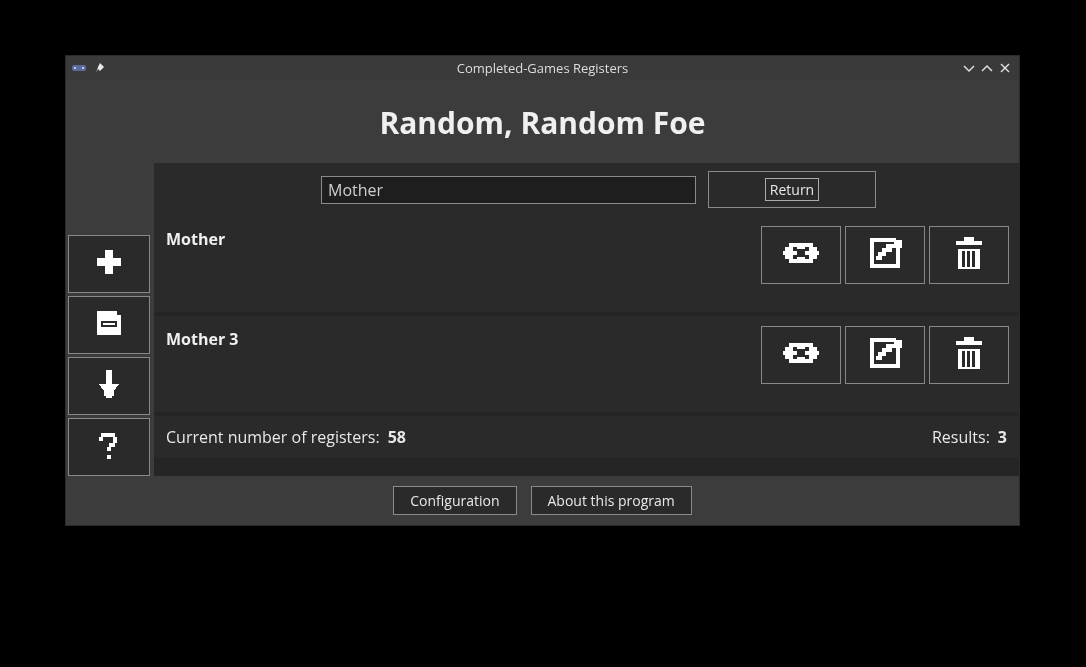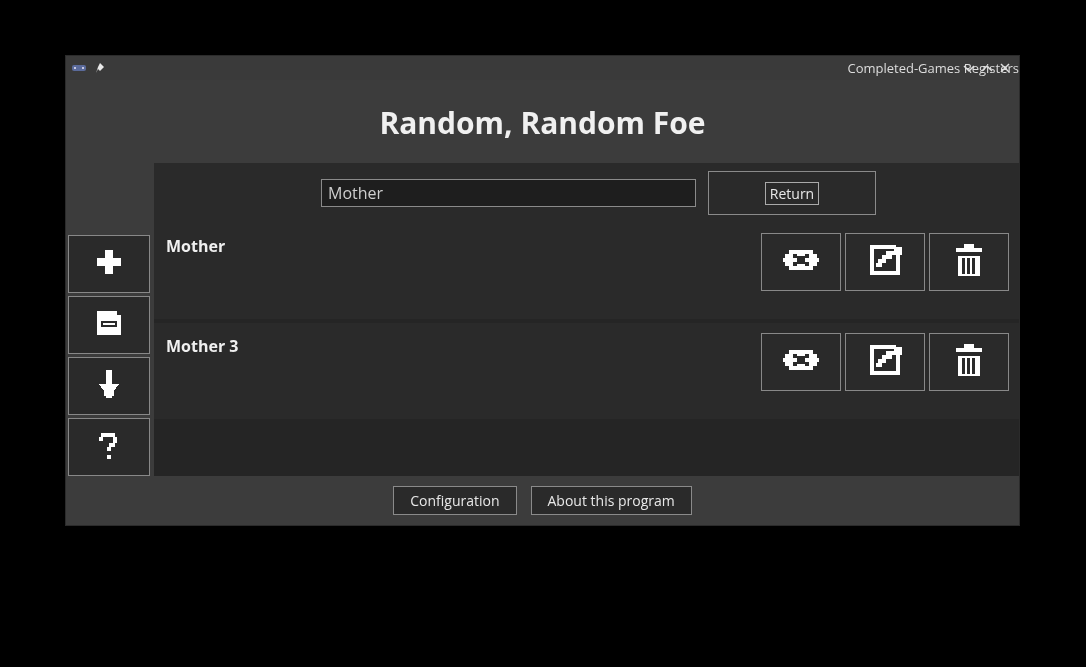--- a/index.html
+++ b/index.html
@@ -31,21 +31,21 @@
   }
   .titlebar .left-icons {
     display: flex;
     align-items: center;
     gap: 6px;
     padding-left: 6px;
   }
   .titlebar .title {
     position: absolute;
     left: 0; right: 0;
-    text-align: right;
+    text-align: center;
     pointer-events: none;
   }
   .titlebar .right-controls {
     margin-left: auto;
     display: flex;
     align-items: center;
     gap: 6px;
     padding-right: 8px;
   }
   .titlebar svg { display: block; }
@@ -102,21 +102,21 @@
     height: 28px;
     background: #1e1e1e;
     border: 1px solid #8a8a8a;
     color: #cfcfcf;
     font-size: 16px;
     padding: 0 6px;
     font-family: inherit;
   }
   .return-btn {
     width: 168px;
-    height: 44px;
+    height: 37px;
     background: #2a2a2a;
     border: 1px solid #8a8a8a;
     display: flex;
     align-items: center;
     justify-content: center;
     cursor: pointer;
     position: relative;
   }
   .return-btn .inner {
     border: 1px solid #aaa;
@@ -374,20 +374,27 @@
               </div>
             <div class="iconbtn">
                 <span><svg width="42" height="36">
                     <use href="#ico-trash"></use>
                   </svg></span>
               </div>
           </div>
         </div>
       </div>
 
+      <div class="statusbar">
+        <span>Current number of registers:</span>
+        <span class="count-val">58</span>
+        <span class="spacer"></span>
+        <span>Results:</span>
+        <span class="res-val">3</span>
+      </div>
     </div>
   </div>
 
   <div class="footer">
     <button class="footer-btn">Configuration</button>
     <button class="footer-btn">About this program</button>
   </div>
 
 </div>
 

